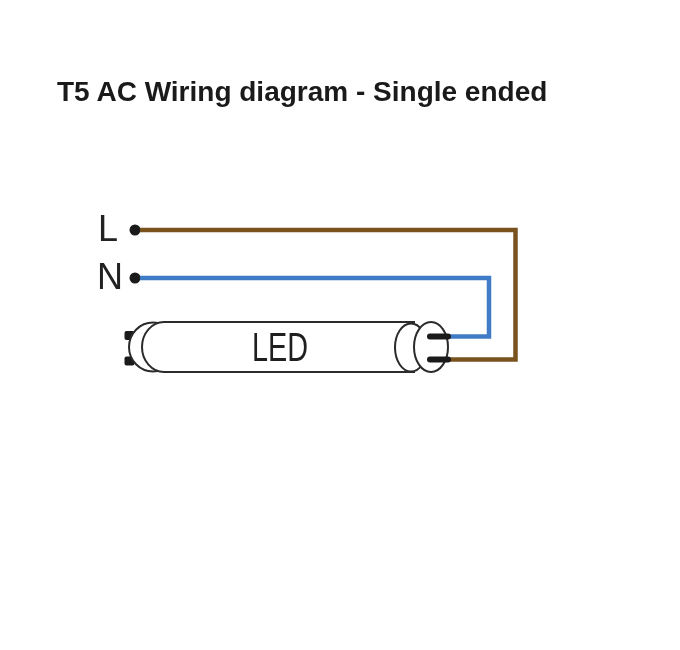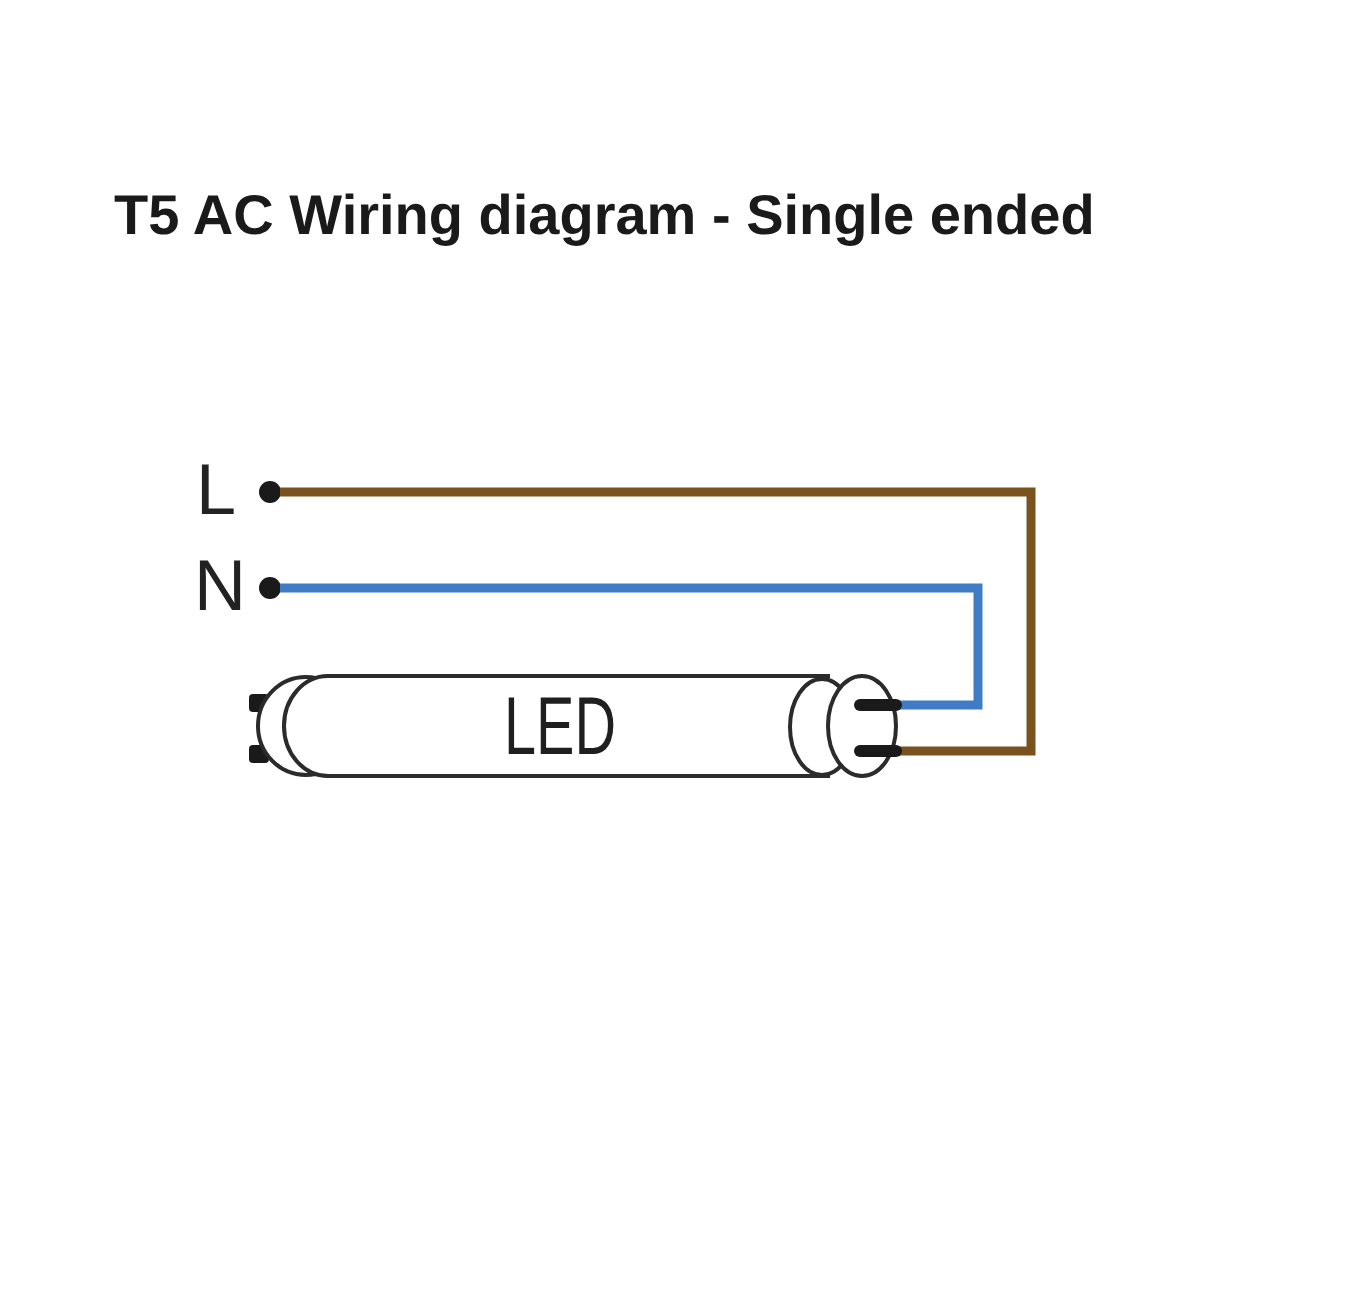--- a/index.html
+++ b/index.html
@@ -7,21 +7,20 @@
     padding: 0;
     background: #ffffff;
     font-family: "Liberation Sans", sans-serif;
   }
   .page {
     position: relative;
     width: 680px;
     height: 506px;
     background: #ffffff;
     overflow: hidden;
-    margin-top: 16px;
   }
   svg text {
     font-family: "Liberation Sans", sans-serif;
   }
   .title-text {
     font-size: 28px;
     font-weight: bold;
     fill: #1a1a1a;
   }
   .terminal-label {

